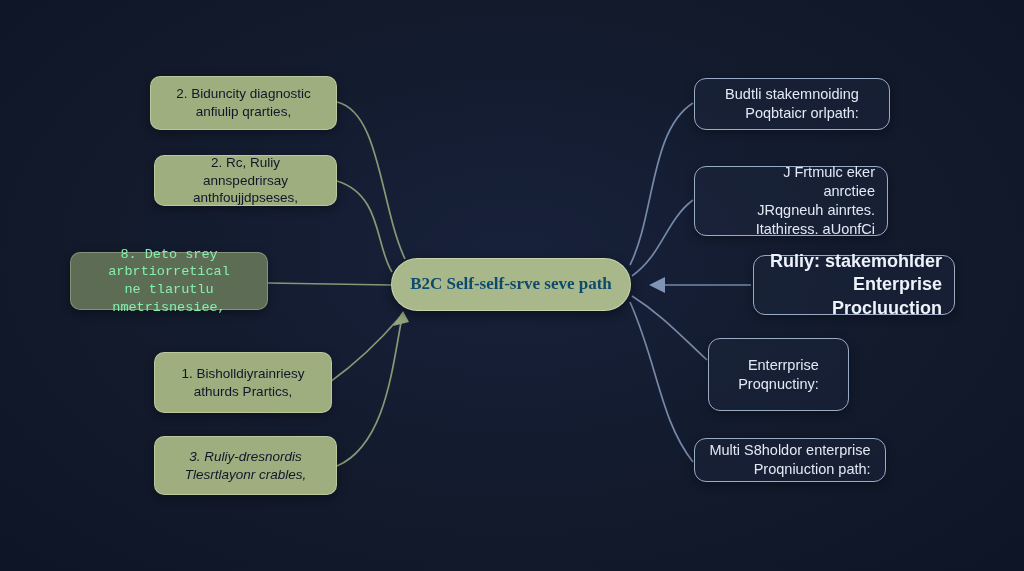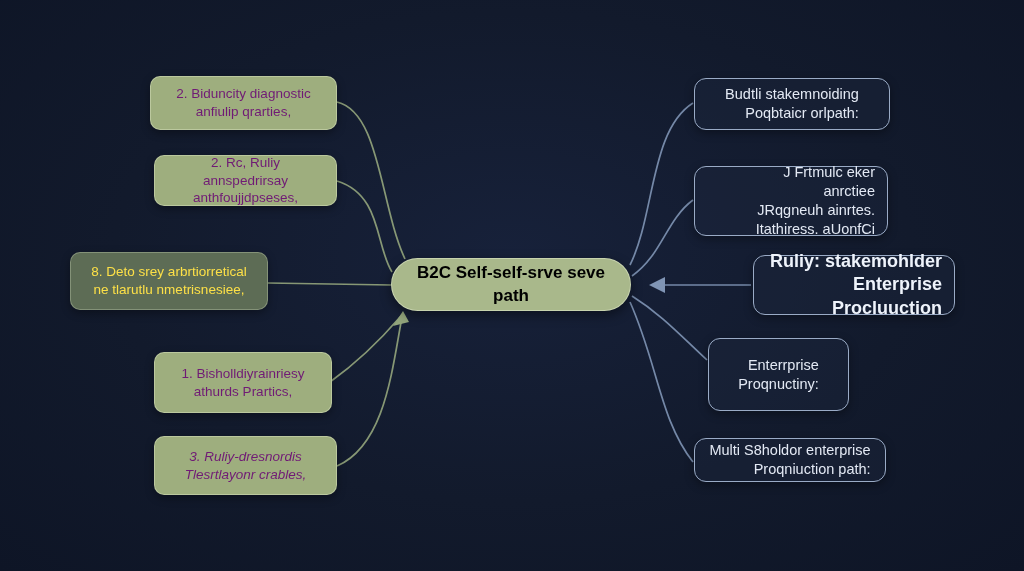--- a/index.html
+++ b/index.html
@@ -30,37 +30,39 @@
     justify-content: center;
     text-align: center;
     white-space: pre-line;
     padding: 6px 12px;
     line-height: 1.3;
   }
   .node-left {
     background: #9eae7e;
     border: 1px solid rgba(222, 233, 198, 0.45);
     border-radius: 10px;
-    color: #701a75;
+    color: #0f172a;
     font-size: 13.5px;
     box-shadow: 0 3px 8px rgba(0,0,0,0.35);
   }
   .node-left-dark {
     background: #5d6c55;
     border: 1px solid rgba(205, 218, 185, 0.35);
-    color: #fde047;
+    color: #86efac;
+    font-family: Liberation Mono, monospace;
   }
   .node-center {
     background: #a9b88b;
     border: 1px solid rgba(230, 238, 210, 0.5);
     border-radius: 27px;
-    color: #000000;
+    color: #0c4a6e;
     font-size: 17px;
     font-weight: 700;
     box-shadow: 0 4px 12px rgba(0,0,0,0.45);
+    font-family: Liberation Serif, serif;
   }
   .node-right {
     background: rgba(32, 44, 66, 0.35);
     border: 1.6px solid #9aabc6;
     border-radius: 12px;
     color: #e3e9f4;
     font-size: 14.5px;
     box-shadow: 0 3px 10px rgba(0,0,0,0.35);
     text-align: right;
   }

